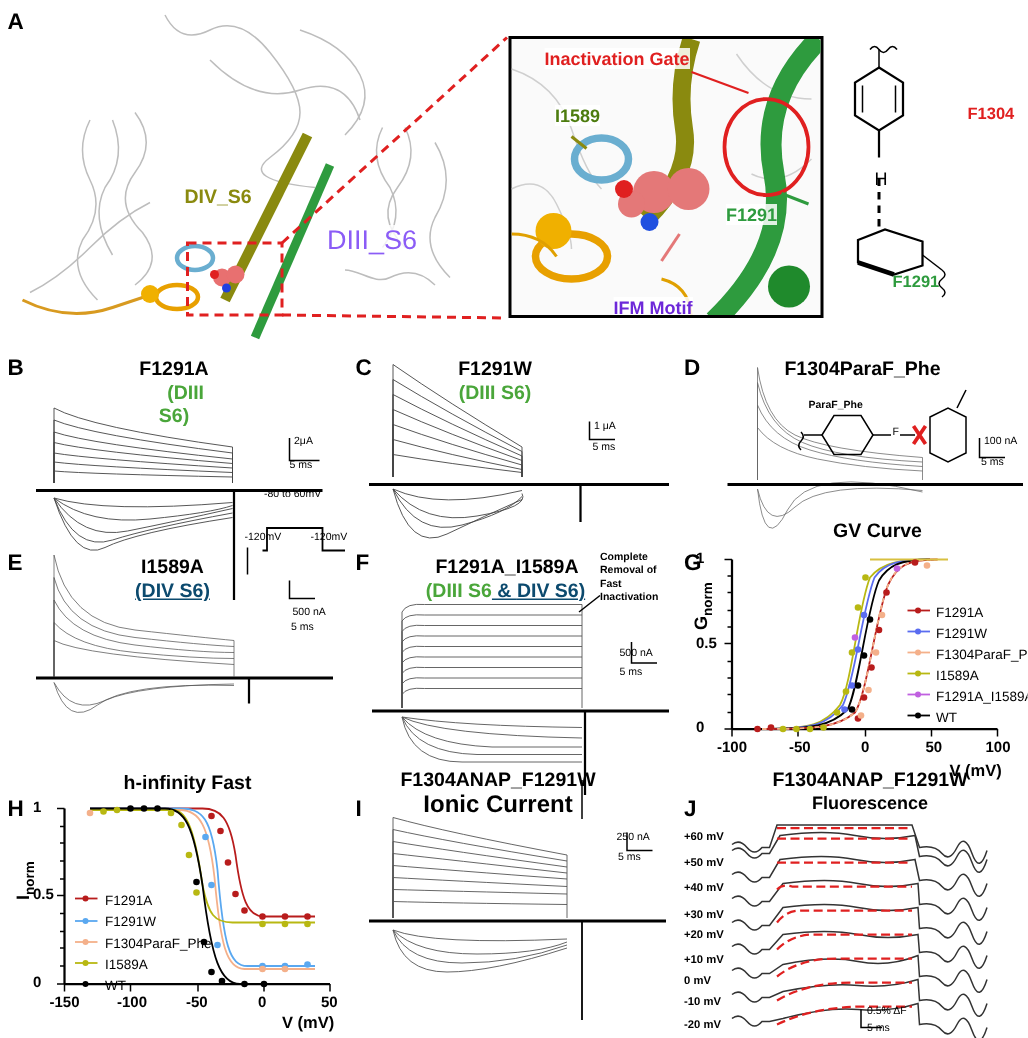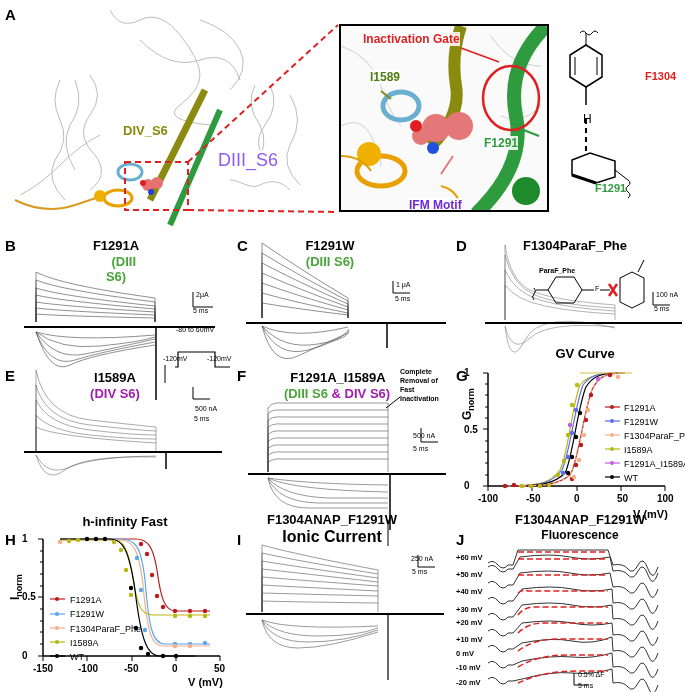--- a/index.html
+++ b/index.html
@@ -1,21 +1,21 @@
 <!DOCTYPE html>
 <html><head>
 <meta charset="utf-8">
 <style>
   html,body{margin:0;padding:0;background:#fff;}
   body{width:685px;height:692px;position:relative;overflow:hidden;font-family:"Liberation Sans",sans-serif;color:#000;}
   .abs{position:absolute;}
   .plabel{position:absolute;font-weight:bold;font-size:15px;font-family:"Liberation Sans",sans-serif;}
   .ptitle{position:absolute;font-weight:bold;font-size:13px;text-align:center;white-space:nowrap;}
   .sub-green{color:#4aa63a;}
-  .sub-olive{color:#a21caf;}
+  .sub-olive{color:#0c4a6e;text-decoration:underline;}
   .tiny{font-size:7px;}
   svg{position:absolute;overflow:visible;}
   .axis-text{font-size:10px;font-weight:bold;}
 </style>
 </head>
 <body>
 
 <div class="plabel" style="left:5px;top:6px;">A</div>
 
 <svg width="340" height="230" style="left:0;top:0;">

